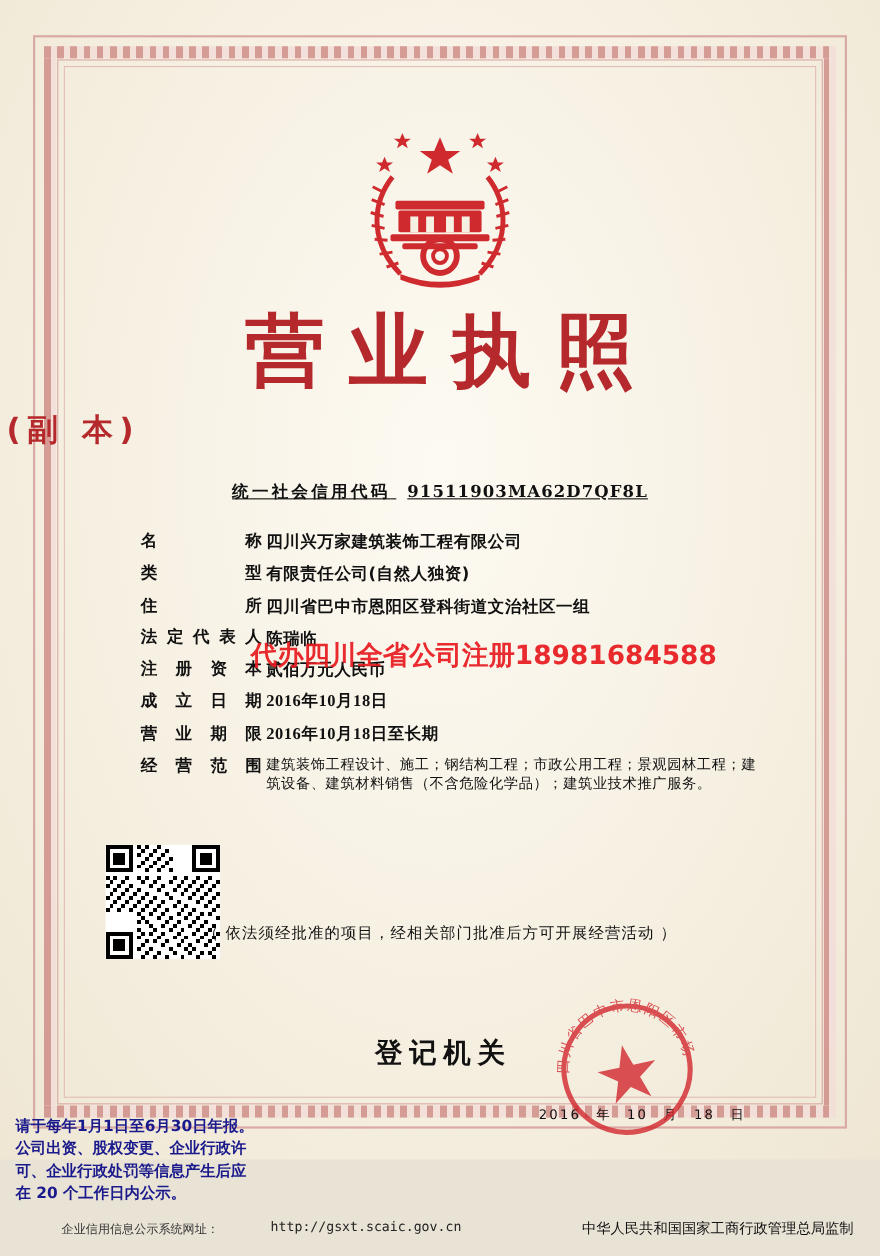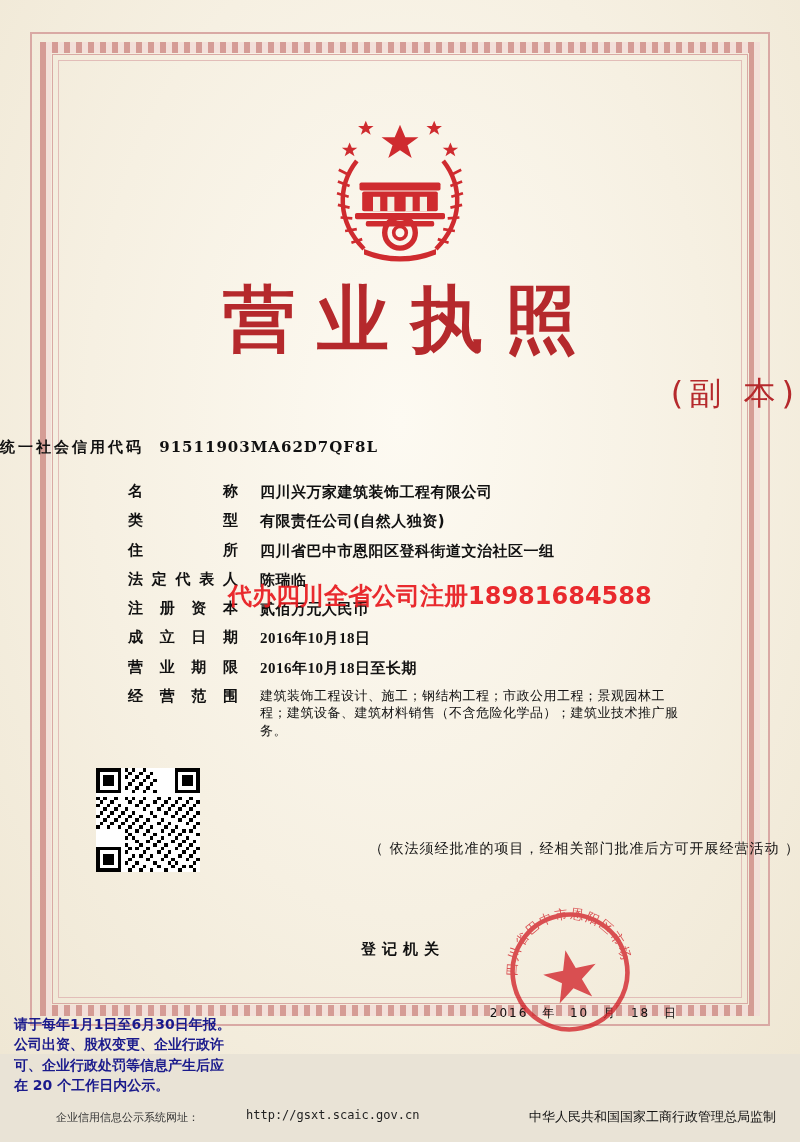--- a/index.html
+++ b/index.html
@@ -43,28 +43,28 @@
   .title{
     position:absolute;top:272px;left:0;width:100%;
     text-align:center;
     font-family:"DejaVu Sans","Liberation Sans",sans-serif;
     font-size:72px;font-weight:bold;color:#b5292c;
     letter-spacing:22px;
     text-indent:22px;
   }
   .subtitle{
     position:absolute;top:372px;left:0;width:100%;
-    text-align:right;font-size:32px;font-weight:normal;color:#b5292c;
+    text-align:left;font-size:28px;font-weight:bold;color:#b5292c;
     letter-spacing:6px;text-indent:6px;
   }
   
   .credit-row{
     position:absolute;top:438px;left:0;width:100%;
-    text-align:left;
-    font-size:15px;font-weight:bold;color:#111;
+    text-align:center;
+    font-size:15px;font-weight:bold;color:#111;text-decoration:underline;
   }
   .credit-label{letter-spacing:3px;}
   .credit-code{letter-spacing:1px;margin-left:10px;font-family:"DejaVu Serif","Liberation Serif",serif;}
   
   .fields{
     position:absolute;left:128px;top:482px;width:560px;
   }
   .field{
     display:flex;align-items:flex-start;
     margin-bottom:9px;
@@ -72,41 +72,41 @@
   }
   .f-label{
     width:110px;flex:0 0 110px;
     font-weight:bold;
     display:flex;justify-content:space-between;
     letter-spacing:0;
   }
   .f-label span{display:inline-block;}
   .f-value{
     font-weight:bold;
-    padding-left:22px;
+    padding-left:4px;
     line-height:1.35;
     letter-spacing:0.5px;
   }
   .f-value.small{font-size:13px;font-weight:normal;}
   .f-value.num{font-family:Liberation Serif, serif;}
   
   .note{
     position:absolute;left:0;top:840px;width:100%;
-    text-align:right;font-size:14px;color:#111;
+    text-align:center;font-size:14px;color:#111;
     letter-spacing:1px;
   }
   
   .qr{
     position:absolute;left:96px;top:768px;width:104px;height:104px;
     background:#fff;
   }
   
   .registrar{
     position:absolute;left:0;top:940px;width:100%;
-    text-align:center;font-size:15px;font-weight:bold;color:#111;
+    text-align:center;font-size:25px;font-weight:bold;color:#111;
     letter-spacing:6px;text-indent:6px;
   }
   .date-line{
     position:absolute;right:118px;top:1005px;
     font-size:12px;color:#111;font-weight:normal;
     letter-spacing:2px;
   }
   .date-line span{margin:0 4px;}
   
   .seal{

